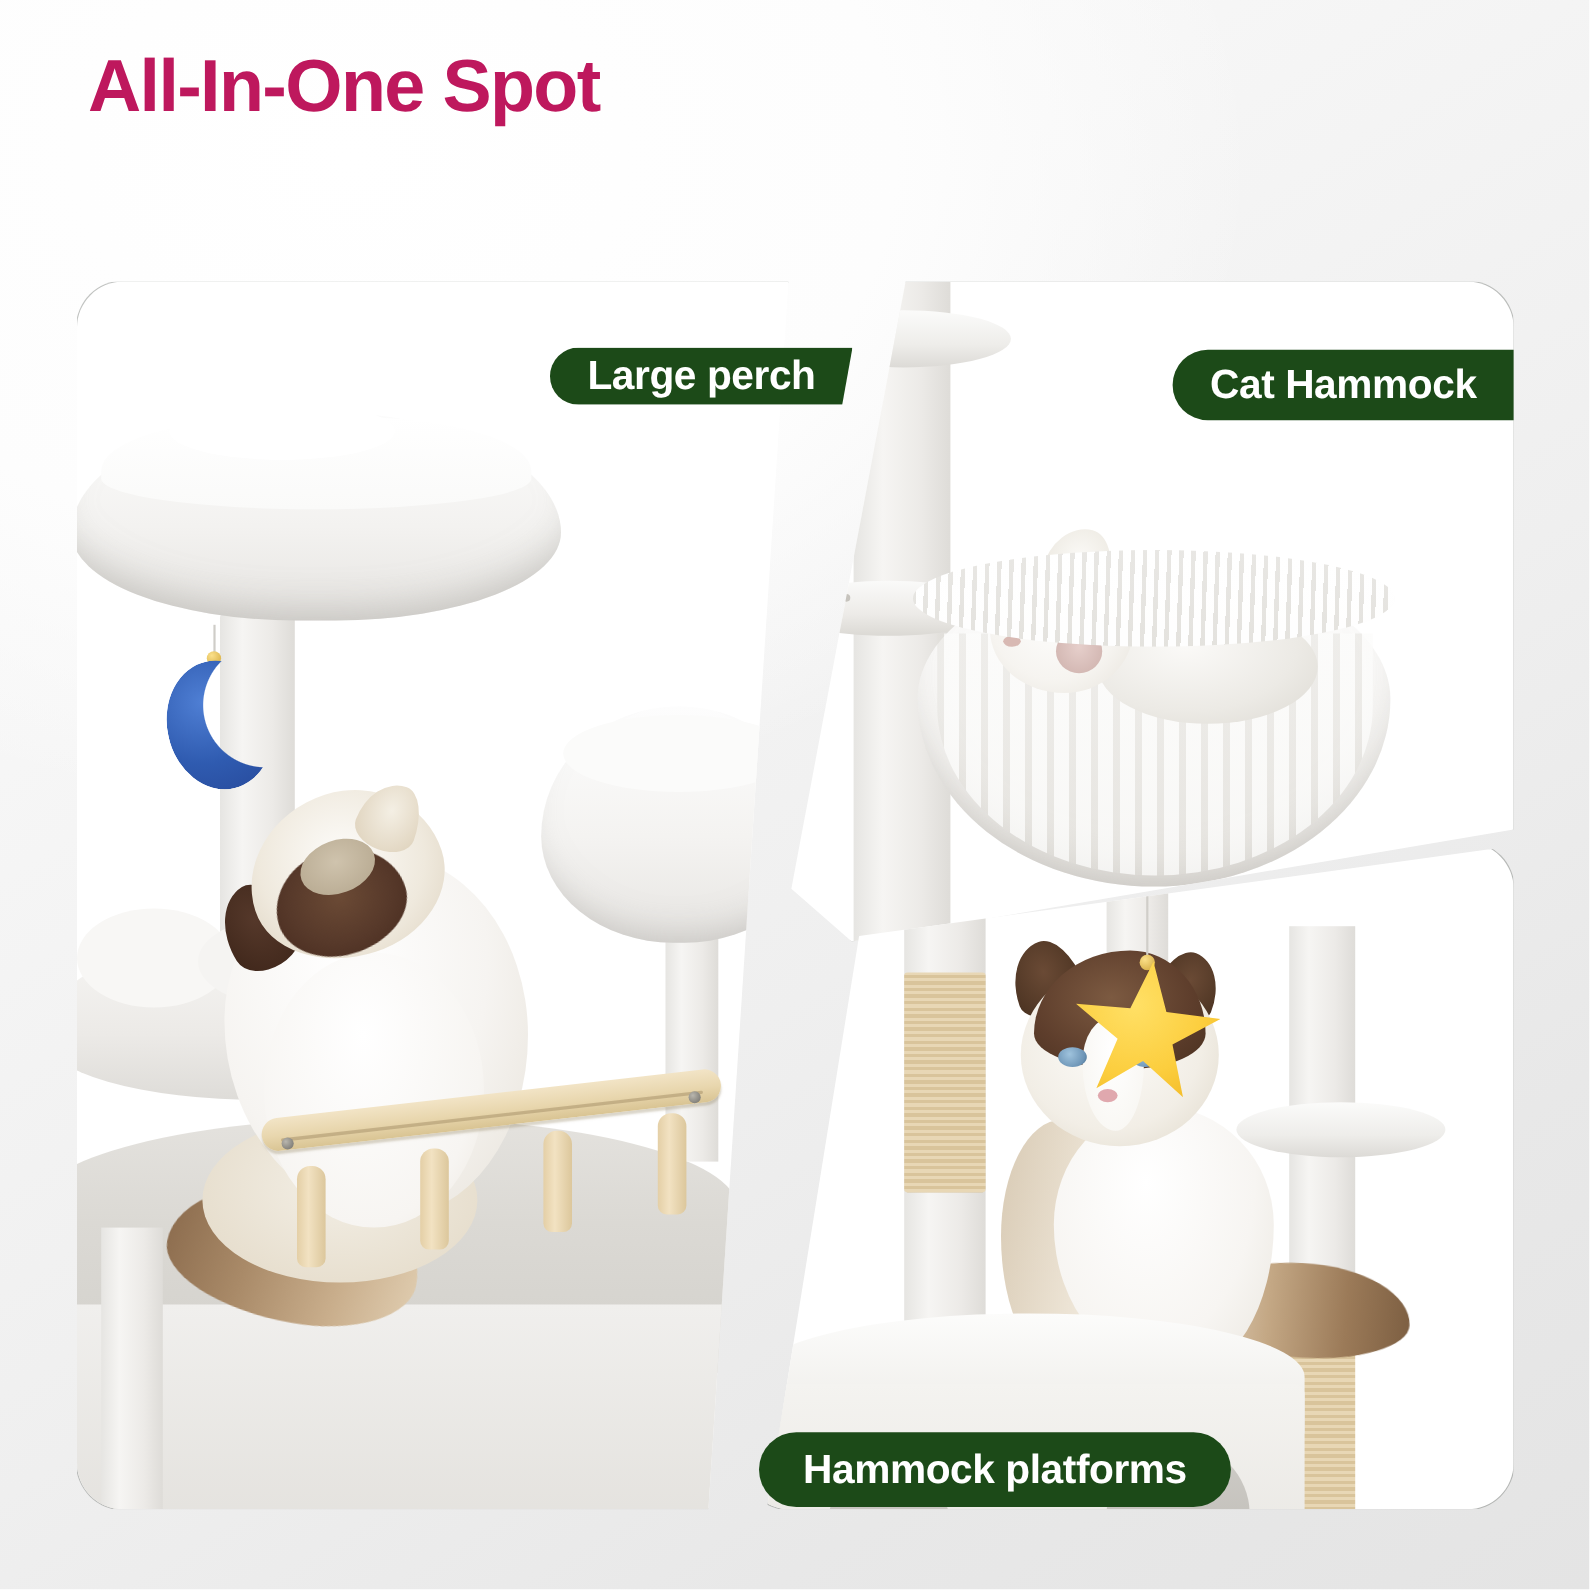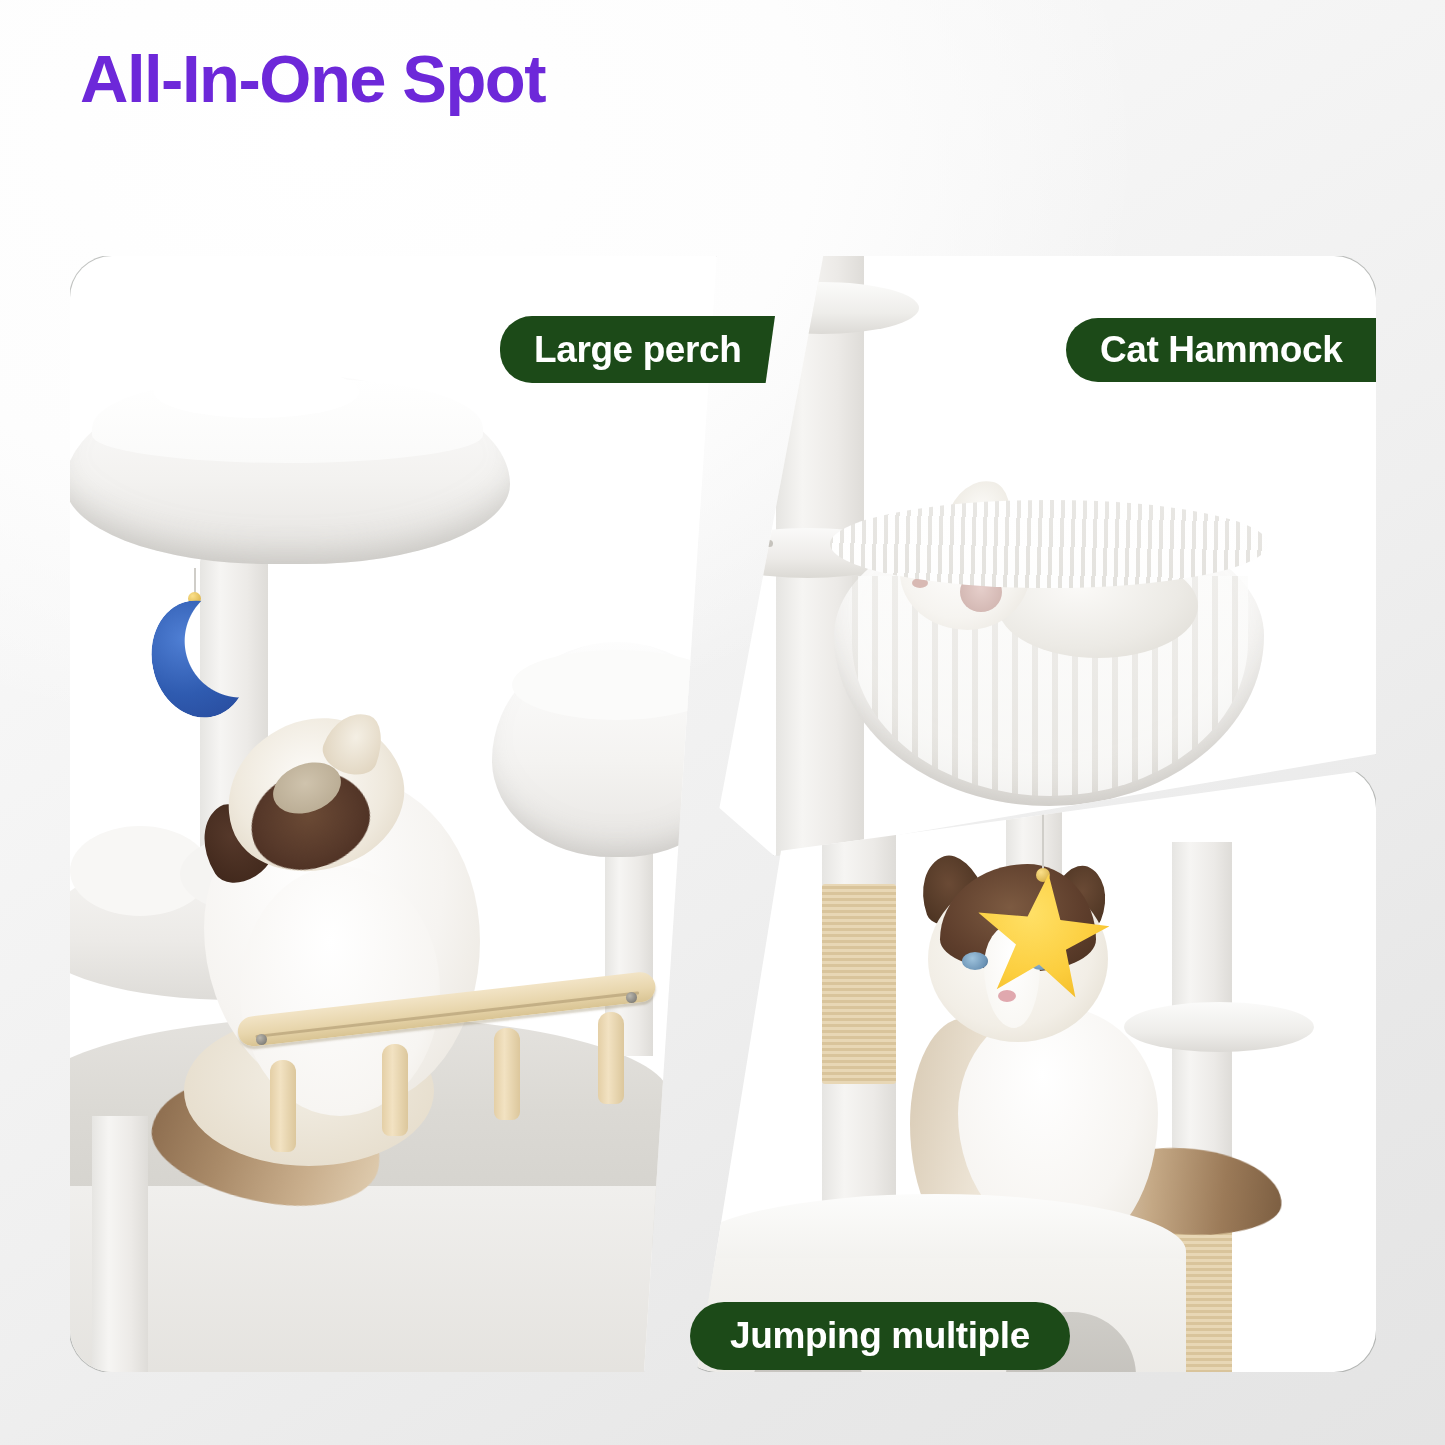--- a/index.html
+++ b/index.html
@@ -16,21 +16,21 @@
   #bg {
     position:absolute; inset:0;
     background:
       radial-gradient(ellipse 1100px 800px at 22% 10%, #ffffff 0%, #fdfdfd 45%, rgba(255,255,255,0) 75%),
       linear-gradient(148deg, #fbfbfb 0%, #f6f6f6 30%, #efefef 58%, #e8e8e8 80%, #e4e4e4 100%);
   }
 
   
   #header { position:absolute; left:80px; top:44px; width:900px; }
   #headline {
-    font-size:67px; font-weight:bold; color:#6d28d9;
+    font-size:67px; font-weight:bold; color:#be185d;
     letter-spacing:-1.5px; line-height:1.05; white-space:nowrap;
   }
   #subhead {
     font-size:34px; color:#24241f; margin-top:22px;
     letter-spacing:-0.3px; line-height:1.1; white-space:nowrap;
   }
 
   
   .panel {
     position:absolute;
@@ -66,21 +66,21 @@
     background:#1c4a18;
     color:#ffffff;
     font-size:37px;
     font-weight:bold;
     letter-spacing:-0.4px;
     display:flex; align-items:center;
     white-space:nowrap;
     z-index:20;
   }
   #badge-perch {
-    left:500px; top:316px; height:67px;
+    left:500px; top:316px; height:52px;
     padding:0 28px 0 34px;
     width:275px;
     border-radius:32px 0 0 32px;
     clip-path: polygon(0% 0%, 100% 0%, 96.6% 100%, 0% 100%);
   }
   #badge-hammock {
     left:1066px; top:318px; height:64px;
     padding:0 36px 0 34px;
     width:310px;
     border-radius:32px 0 0 32px;
@@ -555,14 +555,14 @@
   </div>
 </div>
 
 <div class="badge" id="badge-perch">
   <span>Large perch</span>
 </div>
 <div class="badge" id="badge-hammock">
   <span>Cat Hammock</span>
 </div>
 <div class="badge" id="badge-jumping">
-  <span>Jumping multiple</span>
+  <span>Hammock platforms</span>
 </div>
 
 </body></html>

